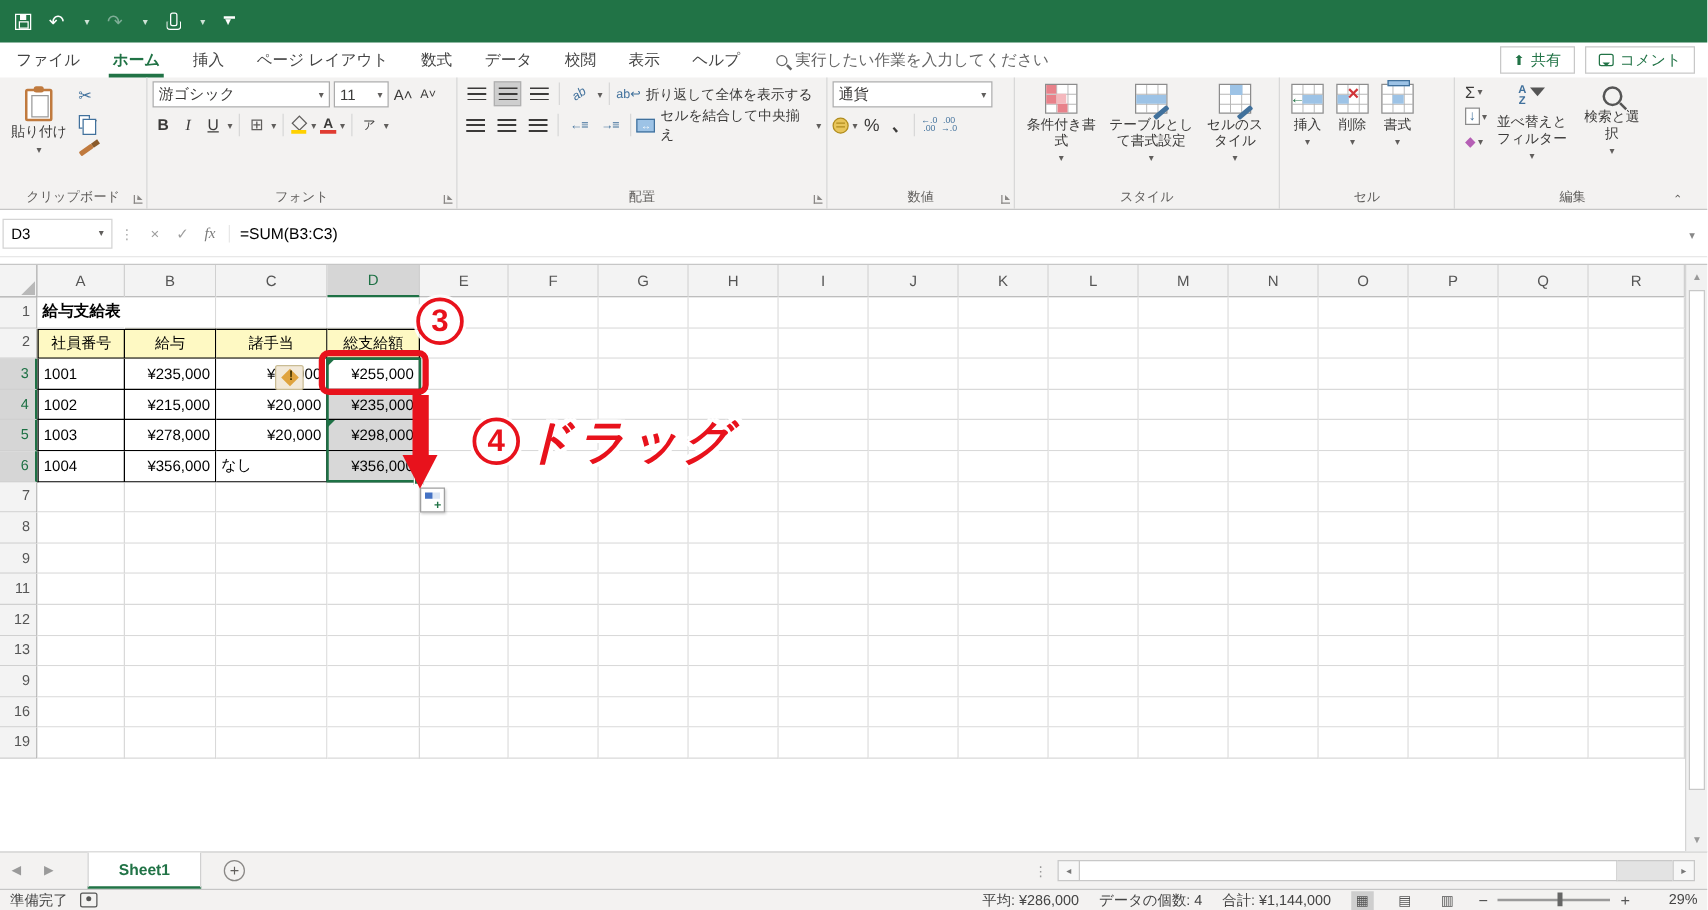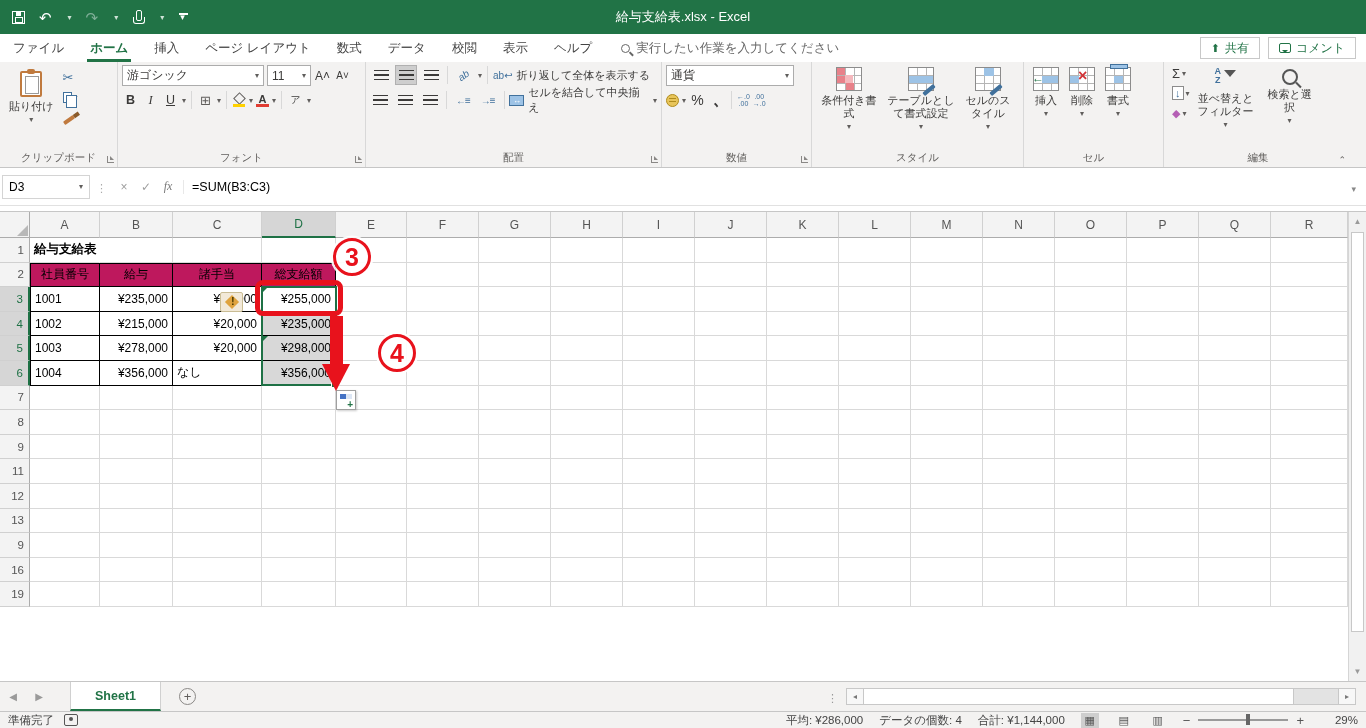--- a/index.html
+++ b/index.html
@@ -149,21 +149,21 @@
   .chrow { display:flex; height:26px; }
   .corner { width:30px; background:#f3f3f3; border-right:1px solid #acacac; border-bottom:1px solid #acacac; position:relative; }
   .corner::after { content:""; position:absolute; right:1px; bottom:1px; border-left:11px solid transparent; border-bottom:11px solid #b8b8b8; }
   .ch { background:#f3f3f3; border-right:1px solid #d0d0d0; border-bottom:1px solid #acacac; color:#555; font-size:12px; display:flex; align-items:center; justify-content:center; }
   .ch.sel { background:#d6d6d6; color:#1e7145; border-bottom:2px solid #1e7145; }
   .grow { display:flex; height:24.6px; }
   .rh { width:30px; background:#f3f3f3; border-right:1px solid #acacac; border-bottom:1px solid #d0d0d0; color:#555; font-size:11.5px; display:flex; align-items:center; justify-content:flex-end; padding-right:5px; }
   .rh.sel { background:#d6d6d6; color:#1e7145; border-right:2px solid #1e7145; }
   .cell { position:relative; border-right:1px solid #d9d9d9; border-bottom:1px solid #d9d9d9; font-size:12px; padding:0 4px; display:flex; align-items:center; white-space:nowrap; overflow:hidden; color:#000; background:#fff; }
   .cell.right { justify-content:flex-end; }
-  .cell.hdr { background:#be185d; justify-content:center; border-top:1px solid #000; border-right:1px solid #000; border-bottom:1px solid #000; }
+  .cell.hdr { background:#fef9c3; justify-content:center; border-top:1px solid #000; border-right:1px solid #000; border-bottom:1px solid #000; }
   .cell.tbl { border-right:1px solid #000; border-bottom:1px solid #000; }
   .cell.bl { border-left:1px solid #000; }
   .cell.selfill { background:#d8d8d8; }
   .cell.title-cell { font-weight:bold; overflow:visible; z-index:1; font-size:12.5px; border-right-color:transparent; }
   .cell.tri::before { content:""; position:absolute; top:0; left:0; border-top:6px solid #1e7145; border-right:6px solid transparent; }
 
   
   .ov { position:absolute; }
   #sel-rect { left:261px; top:74px; width:76px; height:100px; border:2px solid #1e7145; pointer-events:none; z-index:3; }
   #sel-rect::after { content:""; position:absolute; right:-4px; bottom:-4px; width:6px; height:6px; background:#1e7145; border:1px solid #fff; }
@@ -222,21 +222,20 @@
   <div class="qat">
     <span class="floppy"></span>
     <span class="ic ic-undo"></span>
       <span class="dd-sm">▾</span>
     <span class="ic ic-redo"></span>
       <span class="dd-sm">▾</span>
     <span class="touch"></span>
       <span class="dd-sm">▾</span>
     <span class="qat-more"></span>
   </div>
-  <div class="tb-title">給与支給表.xlsx  -  Excel</div>
 </div>
 
 <div class="tabrow">
   <span class="mtab">ファイル</span>
   <span class="mtab active">ホーム</span>
   <span class="mtab">挿入</span>
   <span class="mtab">ページ レイアウト</span>
   <span class="mtab">数式</span>
   <span class="mtab">データ</span>
   <span class="mtab">校閲</span>
@@ -805,20 +804,21 @@
       </div>
     </div>
 
   <div class="ov" id="sel-rect"></div>
   <div class="ov" id="err-btn"></div>
   <div class="ov" id="red-rect"></div>
   <div class="ov" id="arrow-shaft"></div>
   <div class="ov" id="arrow-head"></div>
   <div class="ov stepcircle" id="step3">3</div>
   <div class="ov stepcircle" id="step4">4</div>
+  <div class="ov" id="drag-text">ドラッグ</div>
   <div class="ov" id="autofill-btn"></div>
 
   <div id="vscroll">
     <div class="varrow">▲</div>
     <div id="vthumb"></div>
     <div class="varrow dn">▼</div>
   </div>
 </div>
 
 <div class="tabsbar">

